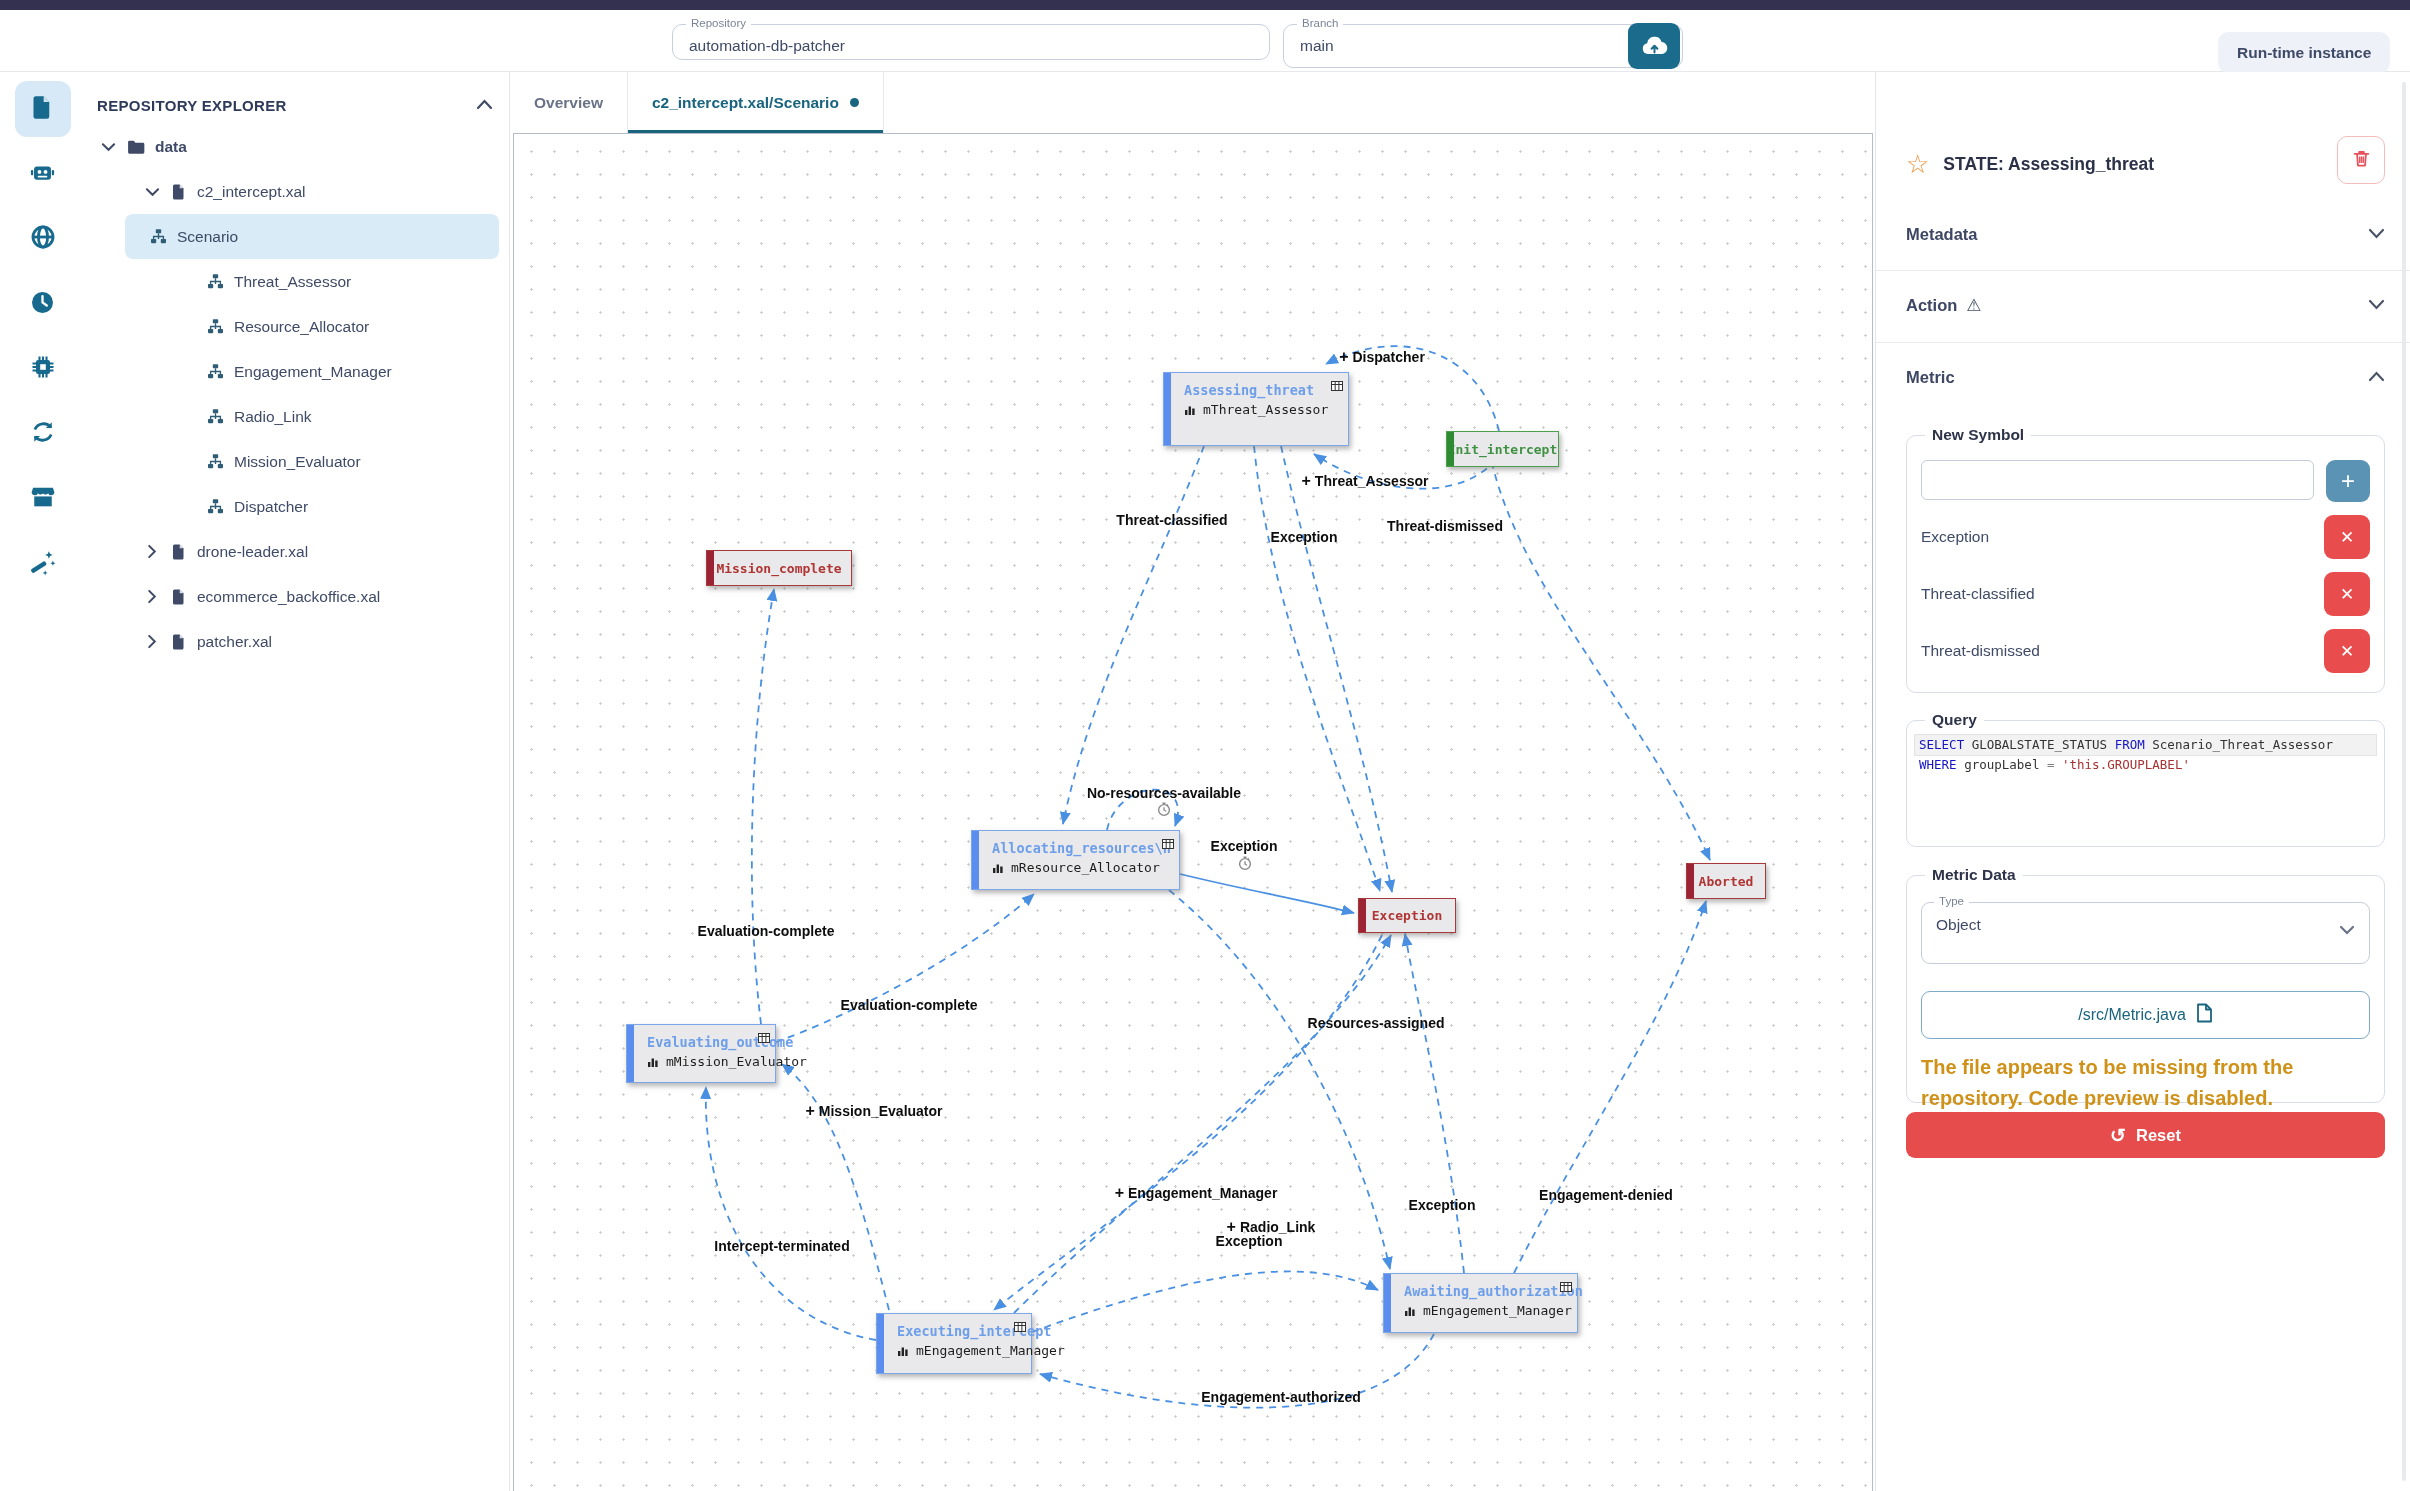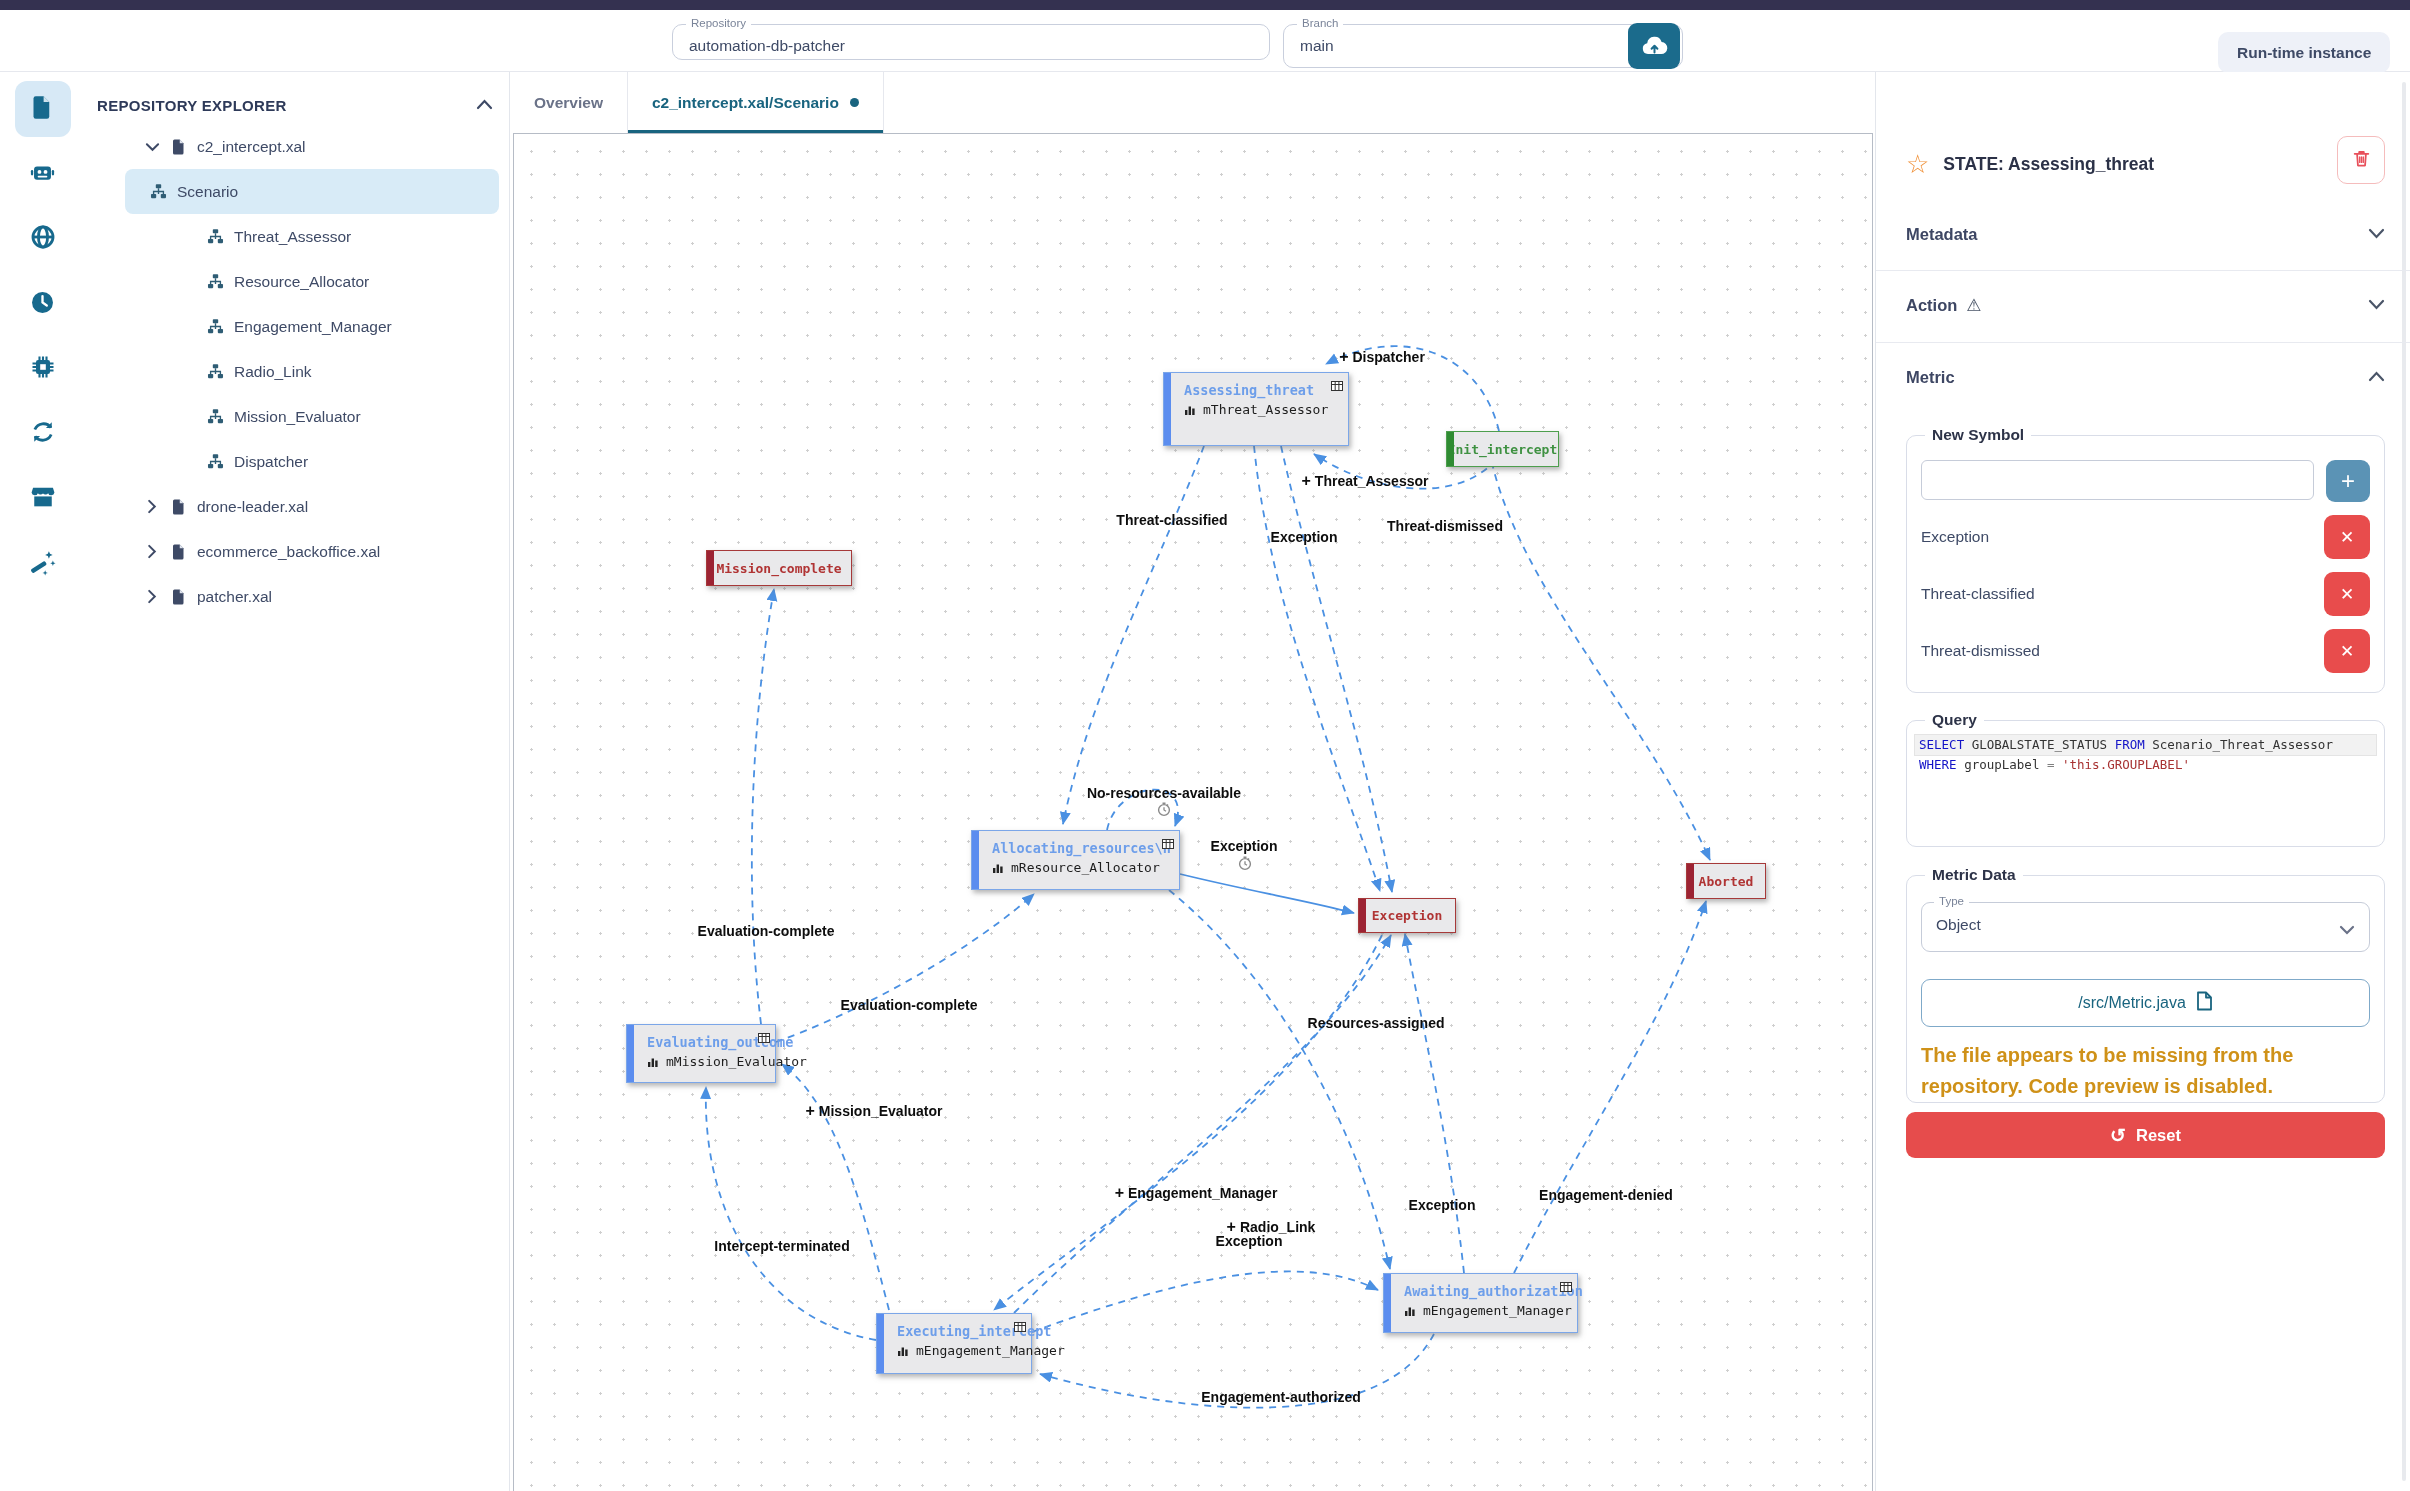--- a/index.html
+++ b/index.html
@@ -79,21 +79,21 @@
   #ns-add { width:44px; height:42px; background:#5b93b5; color:#fff; border:none; border-radius:9px; font-size:24px; line-height:1; cursor:pointer; }
   .sym-row { display:flex; align-items:center; justify-content:space-between; margin:13px 14px 0 14px; }
   .sym-row .sname { font-size:15.5px; color:#3e4a66; }
   .sym-del { width:46px; height:44px; background:#e84c4c; border:none; border-radius:9px; color:#fff; font-size:17px; cursor:pointer; }
 
   #query-code { margin:14px 8px 10px 8px; font-family:"DejaVu Sans Mono", monospace; font-size:12.5px; line-height:20px; min-height:96px; }
   .qline { padding:0 4px; white-space:pre; }
   .qline.hl { background:#f2f2f2; box-shadow:0 0 0 1px #e4e4e4; }
   .tk-kw { color:#1414c8; } .tk-pl { color:#333; } .tk-op { color:#808080; } .tk-str { color:#a83232; }
 
-  #type-select { position:relative; margin:26px 14px 0 14px; height:50px; border:1px solid #c6ccd9; border-radius:9px; cursor:pointer; }
+  #type-select { position:relative; margin:26px 14px 0 14px; height:62px; border:1px solid #c6ccd9; border-radius:9px; cursor:pointer; }
   #type-select .flabel { position:absolute; top:-8px; left:12px; background:#fff; padding:0 5px; font-size:11.5px; color:#7a8499; }
   #type-select .fvalue { line-height:44px; padding-left:14px; font-size:15.5px; }
   #file-btn { margin:27px 14px 0 14px; height:48px; width:calc(100% - 28px); border:1.5px solid #7fa9c9; border-radius:9px; background:#fff; display:flex; align-items:center; justify-content:center; gap:10px; font-size:16px; color:#19647f; cursor:pointer; font-family:inherit; }
   #file-warning { margin:13px 14px 16px 14px; font-size:20px; line-height:1.55; color:#cf9118; font-weight:600; }
   #reset-btn { position:absolute; left:30px; right:25px; height:46px; background:#e64c4c; color:#fff; border:none; border-radius:9px; font-size:16.5px; font-weight:600; cursor:pointer; display:flex; align-items:center; justify-content:center; gap:10px; font-family:inherit; }
   #reset-btn .ric { font-size:19px; font-weight:700; }
 </style>
 </head>
 <body>
 
@@ -190,20 +190,33 @@
 <aside id="tree">
   <div id="tree-header">
     <span id="tree-title">REPOSITORY EXPLORER</span>
     <span>
       <svg width="17" height="11" viewBox="0 0 17 11">
           <polyline points="2,9 8.5,2 15,9" fill="none" stroke="#3e4a66" stroke-width="2.2" stroke-linecap="round"></polyline>
         </svg>
     </span>
   </div>
   <div id="tree-rows">
+      <div class="trow bold" style="padding-left: 14px;">
+        <span class="texp">
+          <svg width="15" height="10" viewBox="0 0 16 10">
+            <polyline points="2,2 8,8 14,2" fill="none" stroke="#3e4a66" stroke-width="2.1" stroke-linecap="round"></polyline>
+          </svg>
+        </span>
+        <span style="display:flex">
+          <svg width="20" height="20" viewBox="0 0 24 24">
+            <path d="M2.5 6q0-1.6 1.6-1.6h5.2l2 2.5h9.1q1.6 0 1.6 1.6v9.9q0 1.6-1.6 1.6H4.1q-1.6 0-1.6-1.6z" fill="#3e4a66"></path>
+          </svg>
+        </span>
+        <span class="lbl">data</span>
+      </div>
       <div class="trow" style="padding-left: 58px;">
         <span class="texp">
           <svg width="15" height="10" viewBox="0 0 16 10">
             <polyline points="2,2 8,8 14,2" fill="none" stroke="#3e4a66" stroke-width="2.1" stroke-linecap="round"></polyline>
           </svg>
         </span>
         <span style="display:flex">
           <svg width="18" height="18" viewBox="0 0 24 24">
             <path d="M6 2h7l5 5v13q0 2-2 2H6q-2 0-2-2V4q0-2 2-2z" fill="#3e4a66"></path>
             <path d="M13 2v5h5z" fill="#dfe4ee"></path>

